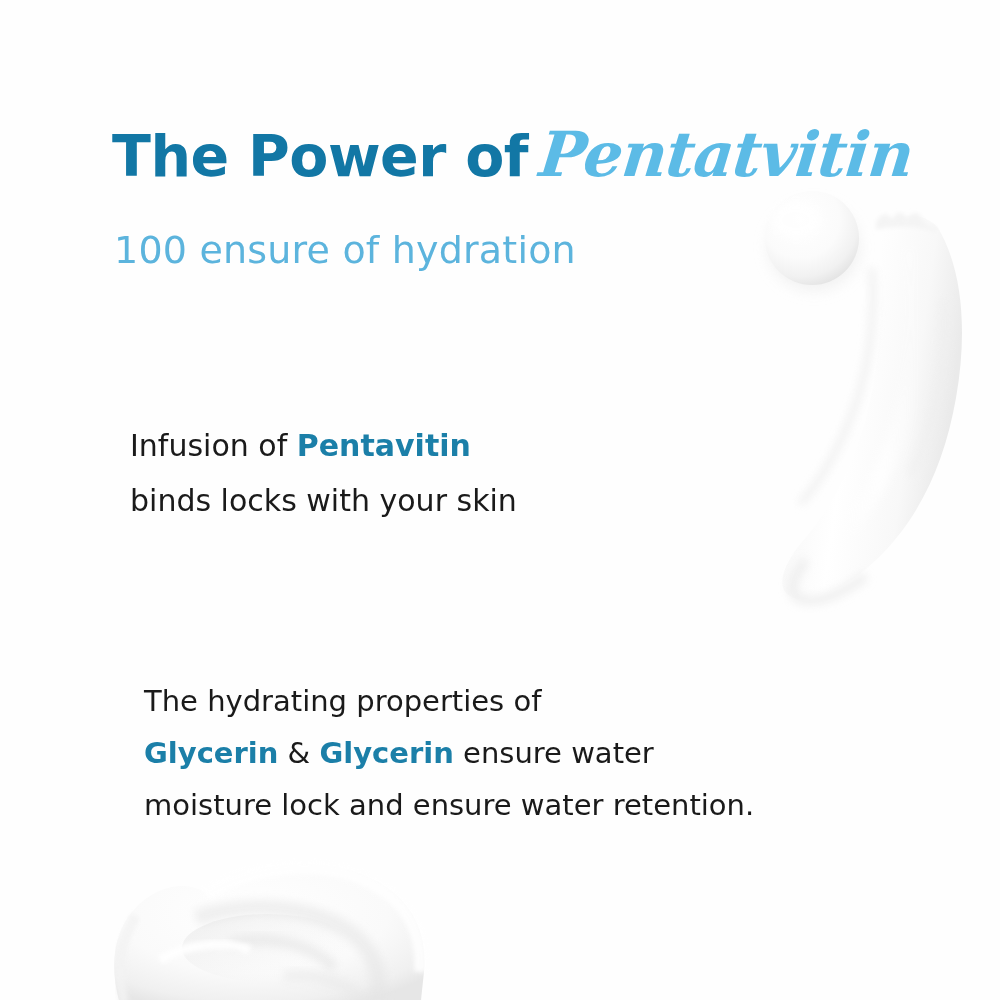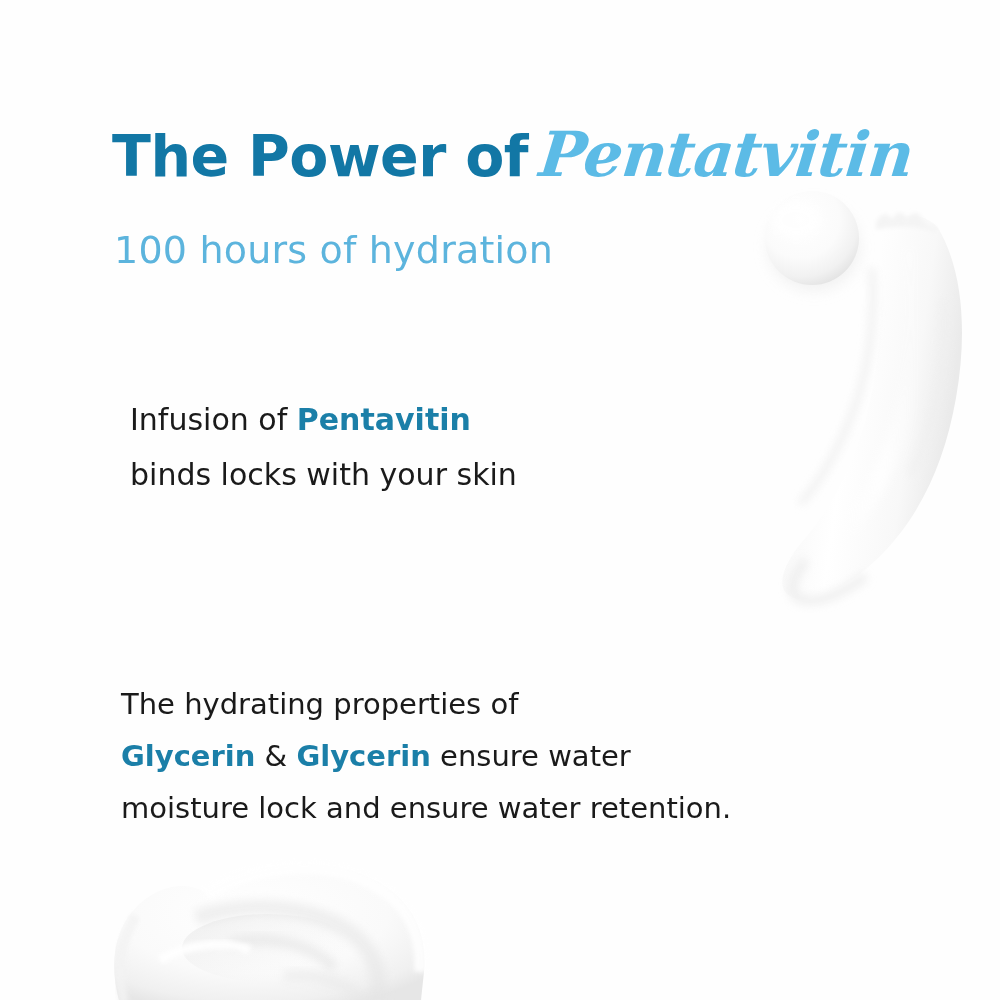--- a/index.html
+++ b/index.html
@@ -66,21 +66,21 @@
     font-weight: 400;
     color: #5cb4dd;
     letter-spacing: 0.2px;
     white-space: nowrap;
   }
 
   
   .claim {
     position: absolute;
     display: flex;
-    align-items: flex-start;
+    align-items: center;
   }
   .claim .accent-bar {
     width: 3px;
     flex: 0 0 3px;
     background: #62b8e0;
     border-radius: 2px;
   }
   .claim .claim-text {
     padding-left: 26px;
     font-family: "DejaVu Sans", sans-serif;
@@ -91,21 +91,21 @@
     white-space: nowrap;
   }
   .claim .claim-text .line { display: block; }
   .hi {
     color: #1b7fa8;
     font-weight: 700;
   }
   .amp { color: #1a1a1a; font-weight: 400; }
 
   #claim-1 { left: 101px; top: 392px; height: 162px; }
-  #claim-2 { left: 92px; top: 678px; height: 150px; }
+  #claim-2 { left: 115px; top: 678px; height: 150px; }
   #claim-2 .claim-text { font-size: 29px; line-height: 52px; }
 </style>
 </head>
 <body>
 
 <div id="poster">
 
   <svg class="art-layer" width="1000" height="1000" viewBox="0 0 1000 1000" aria-hidden="true">
     <defs>
       <radialGradient id="gSphere" cx="38%" cy="30%" r="75%">
@@ -195,21 +195,21 @@
       <ellipse cx="268" cy="948" rx="86" ry="34" fill="url(#gBlobShade)" opacity="0.5"></ellipse>
       <path d="M 160 960 C 186 944, 226 940, 250 950" stroke="#ffffff" stroke-width="9" fill="none" opacity="0.9" filter="url(#soft2)"></path>
       <path d="M 284 976 C 318 972, 350 984, 366 1004" stroke="#e7e7e7" stroke-width="12" fill="none" opacity="0.5" filter="url(#soft4)"></path>
     </g>
   </svg>
 
   <div class="headline">
     <span class="hl-main">The Power of</span><span class="hl-script">Pentatvitin</span>
   </div>
 
-  <div class="subhead">100 hours of hydration</div>
+  <div class="subhead">100 ensure of hydration</div>
 
   <div class="claim" id="claim-1">
     <div class="accent-bar"></div>
     <div class="claim-text">
       <span class="line"><span>Infusion of </span><span class="hi">Pentavitin</span></span>
       <span class="line">binds locks with your skin</span>
     </div>
   </div>
 
   <div class="claim" id="claim-2">

